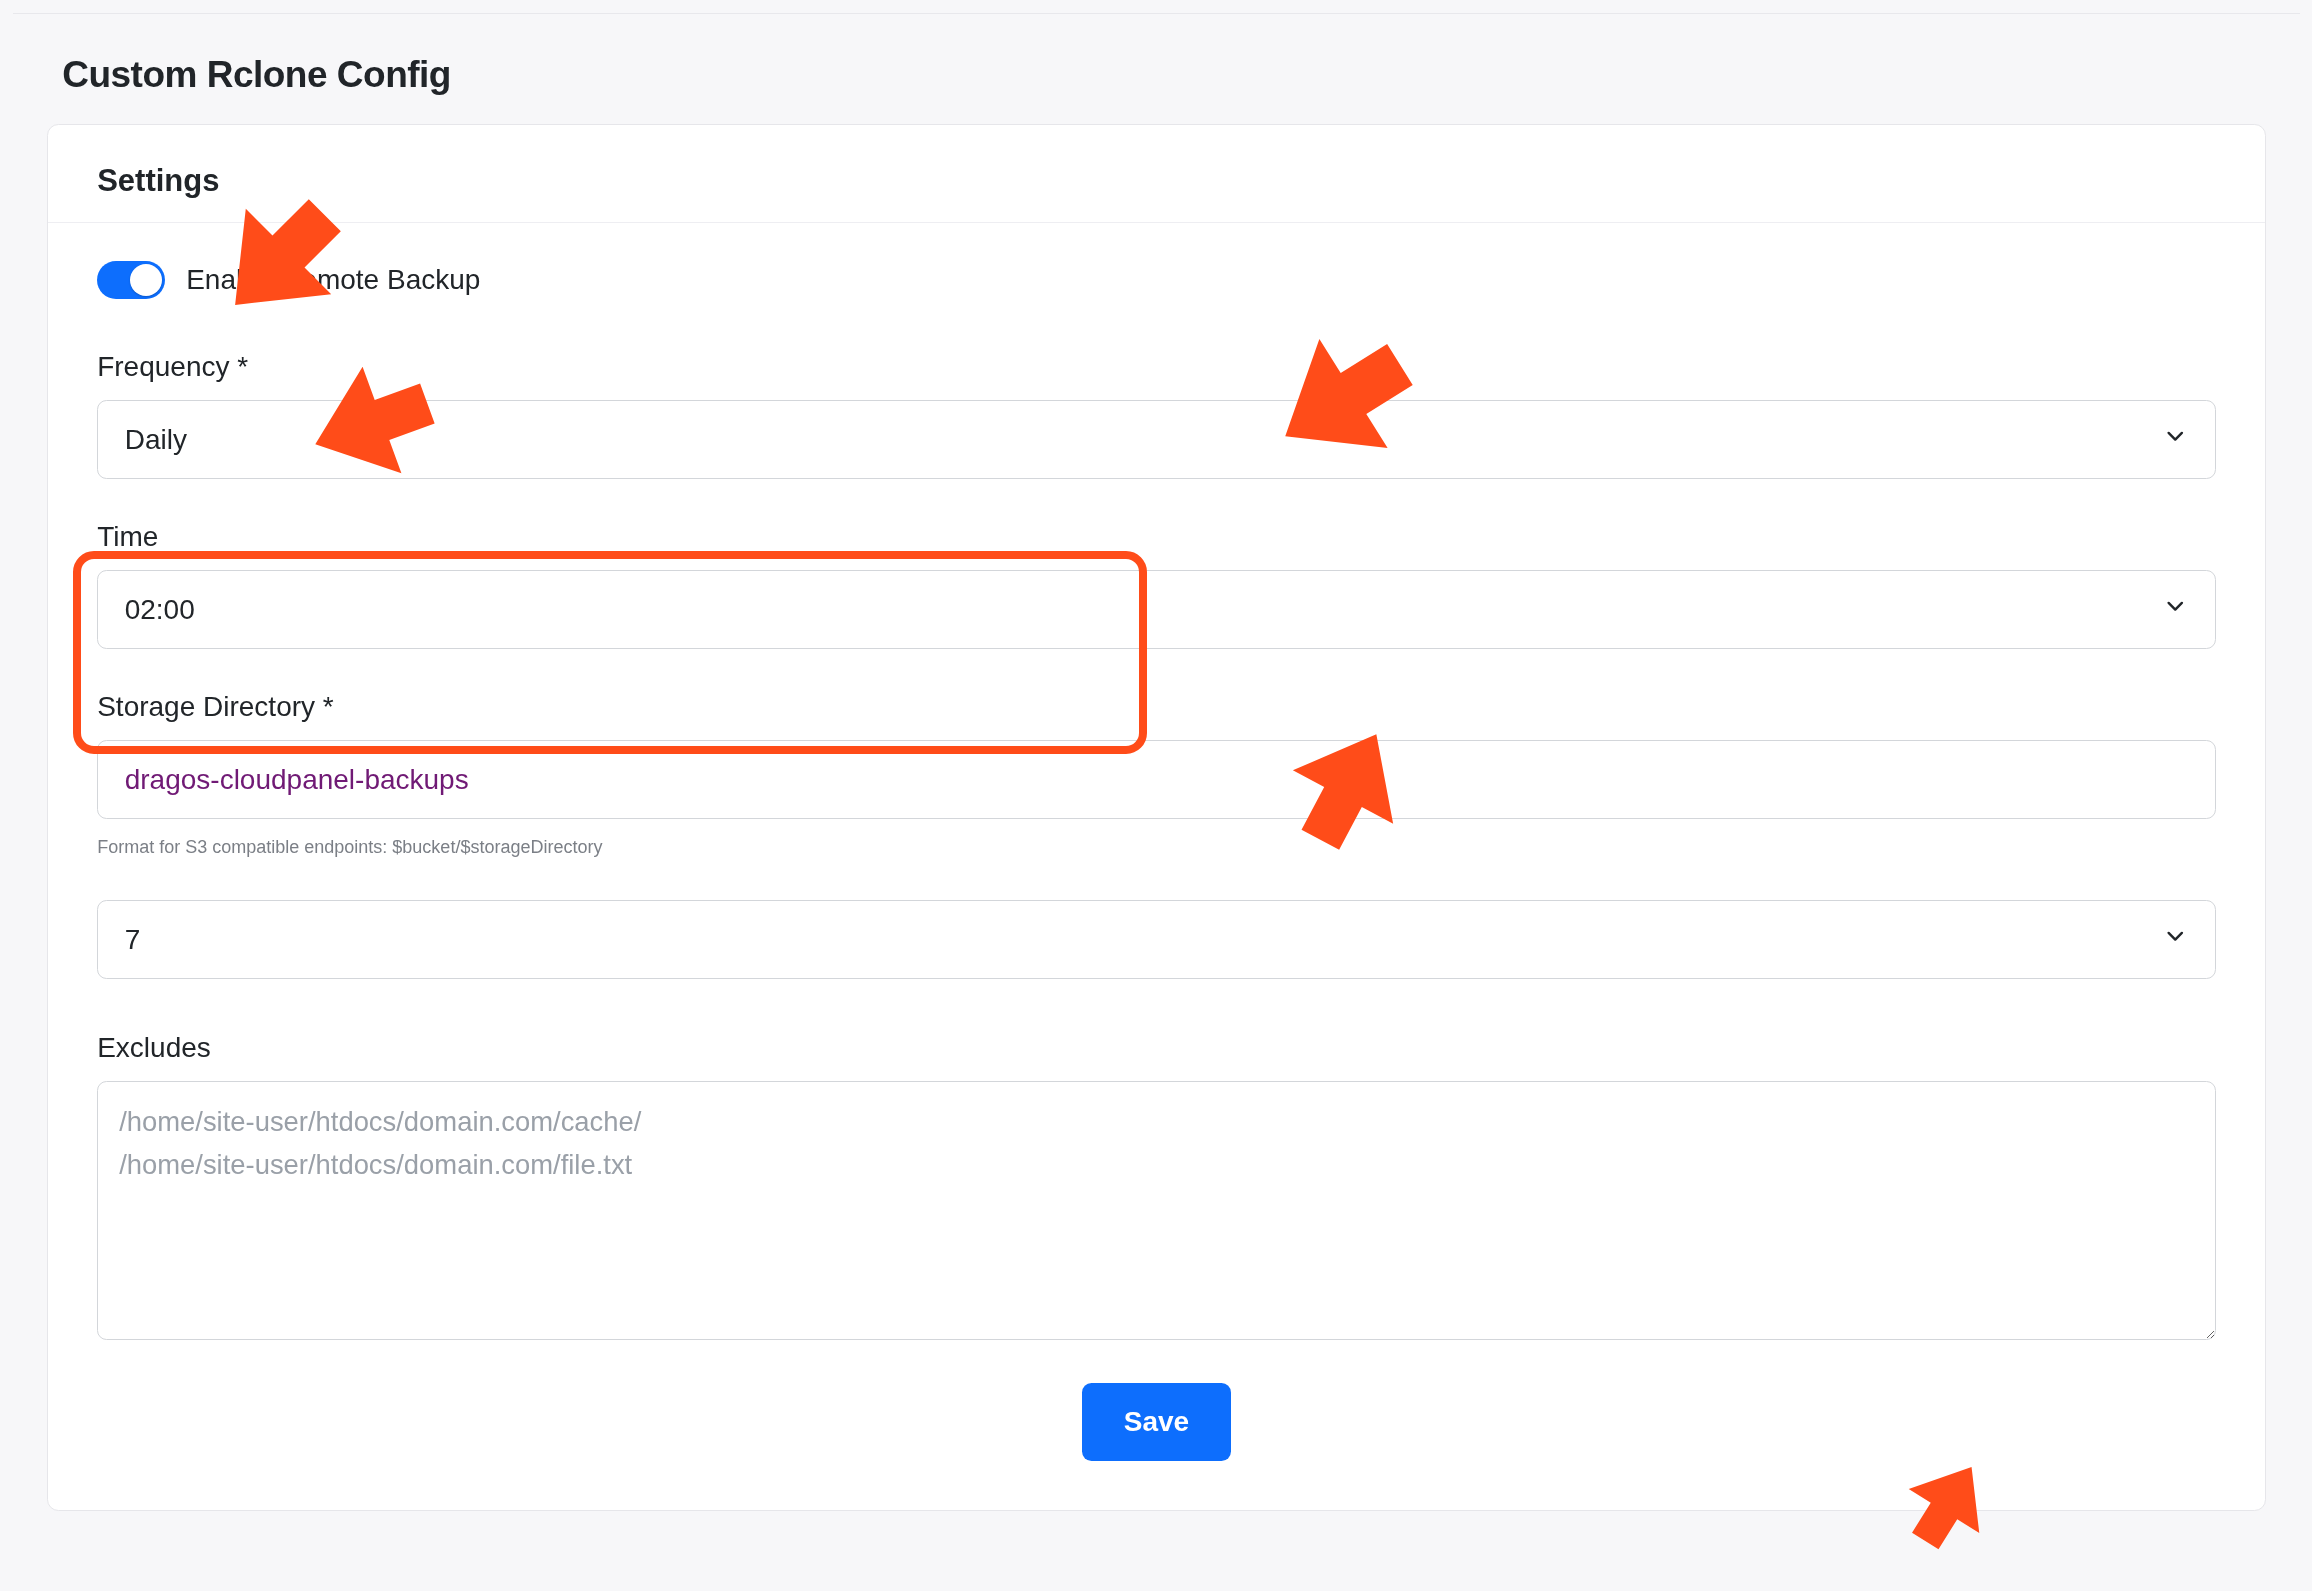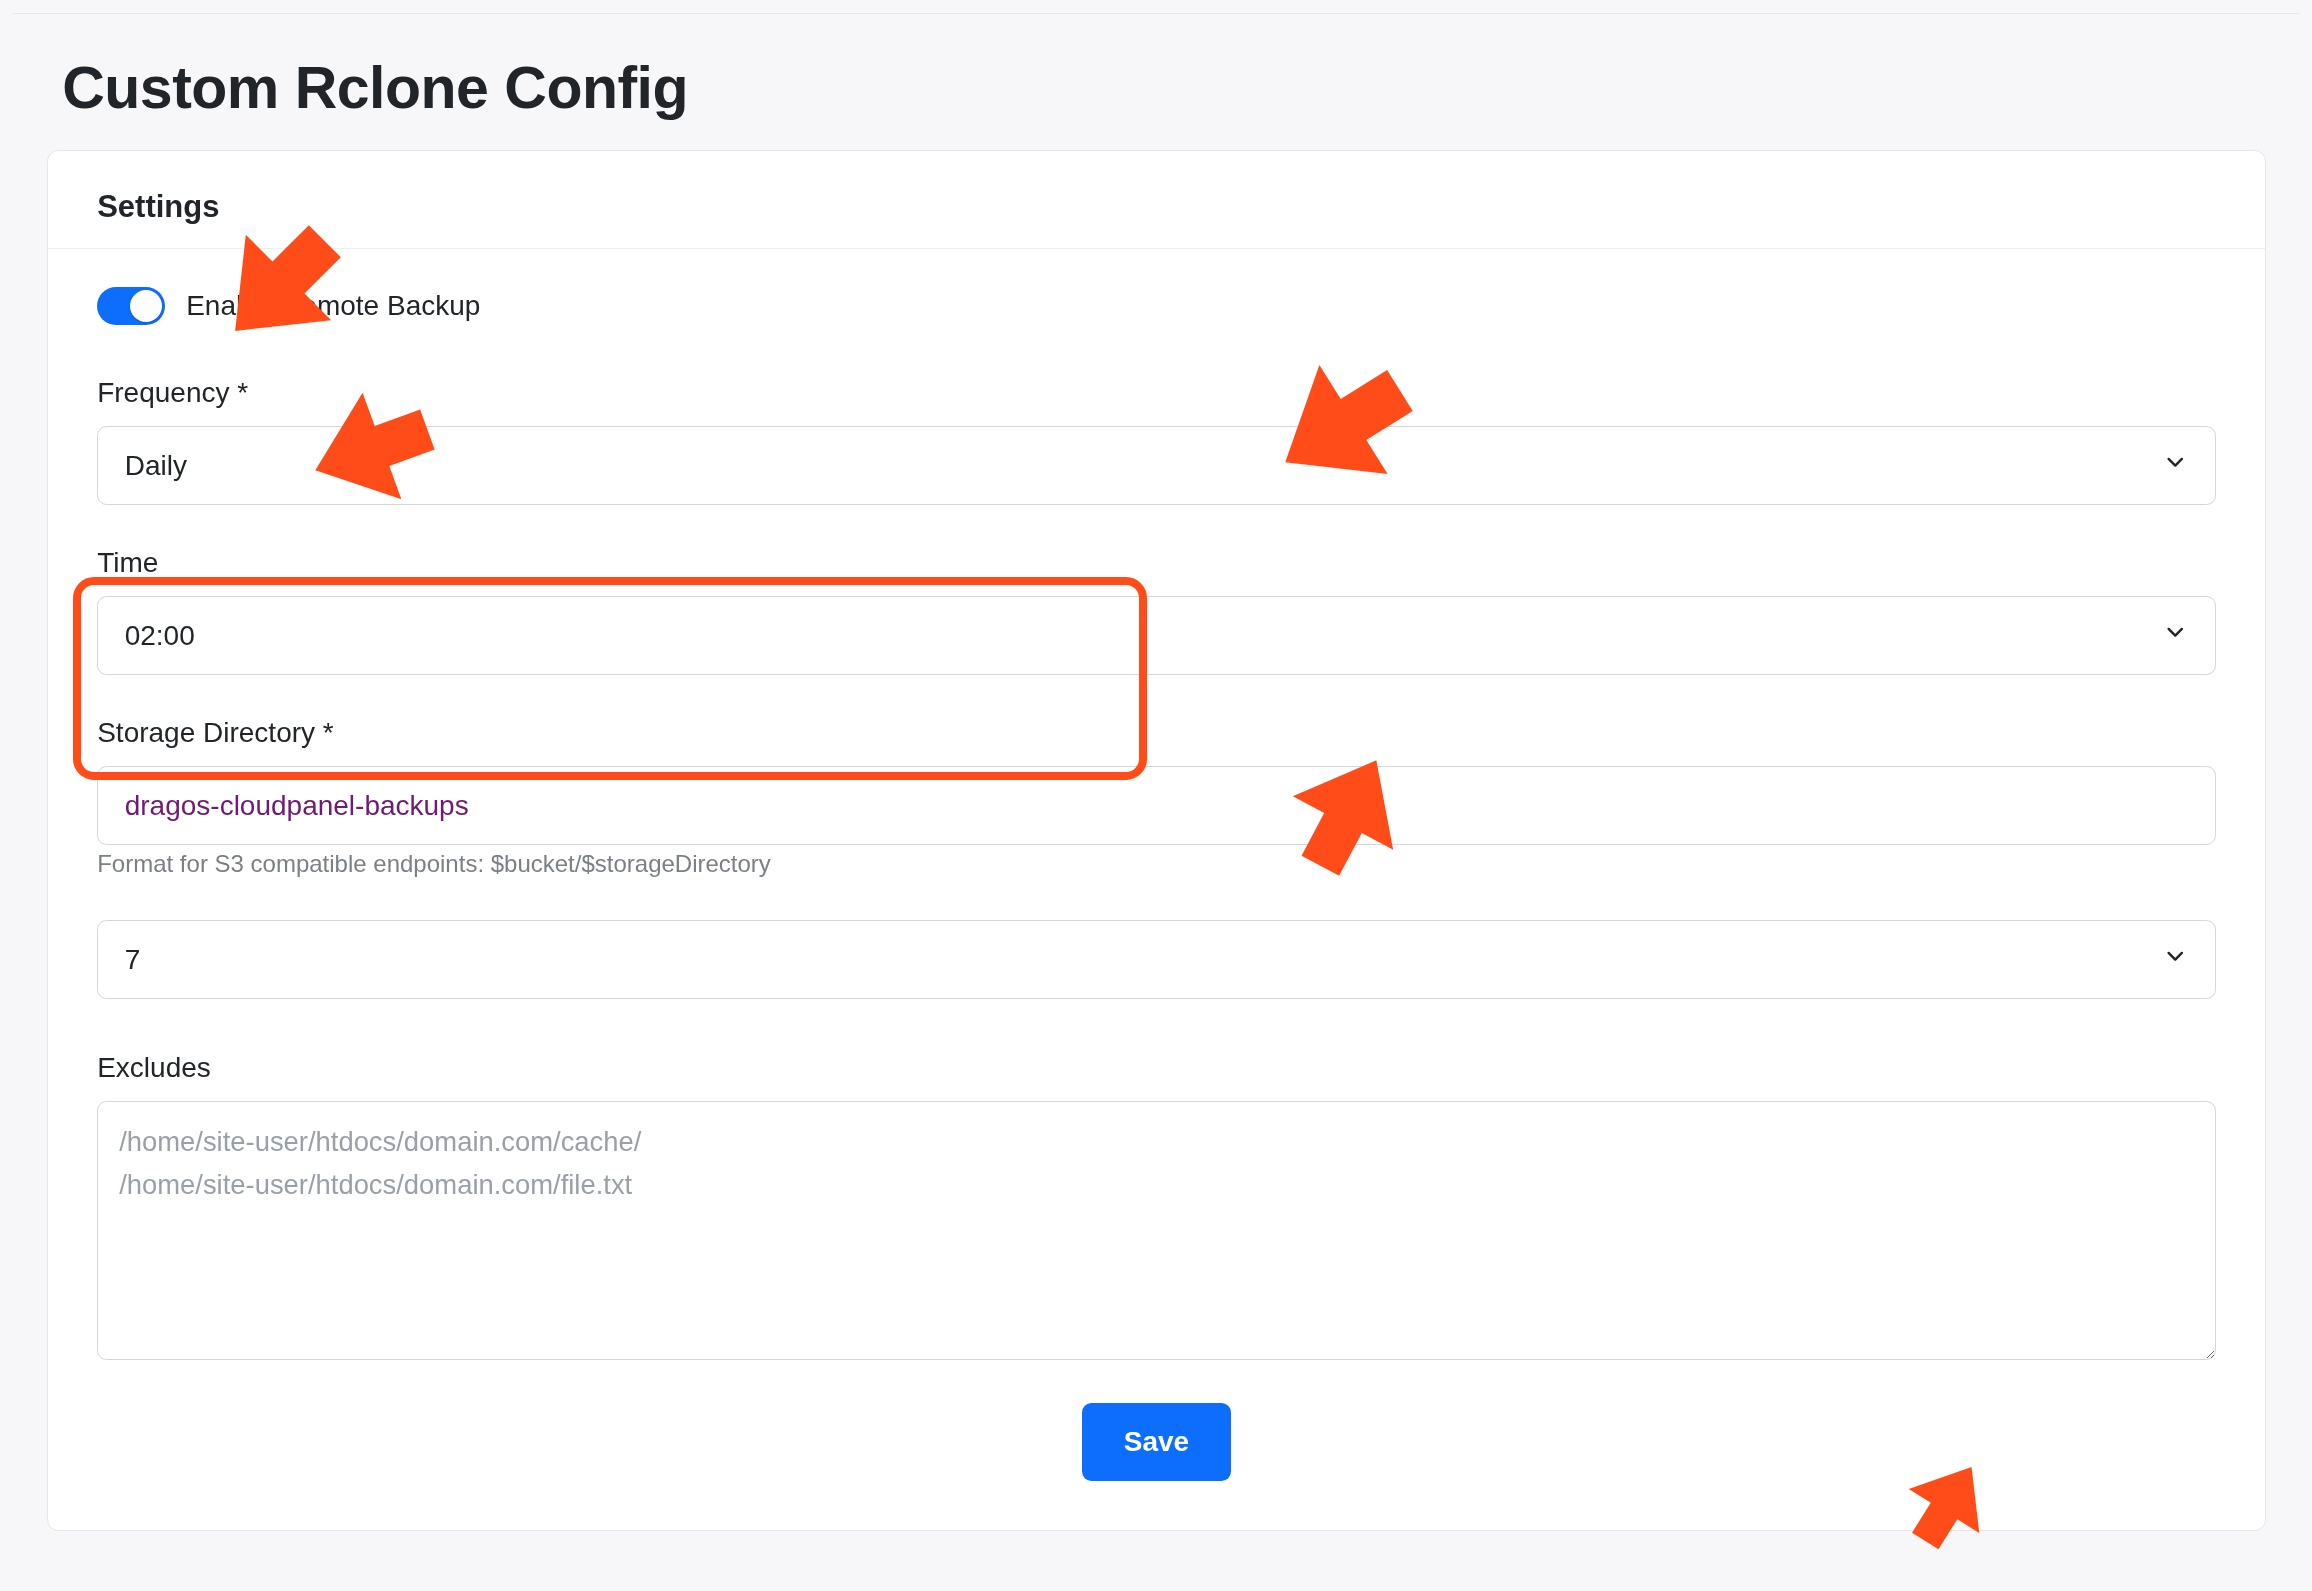--- a/index.html
+++ b/index.html
@@ -6,21 +6,21 @@
   html, body {
     width: 2313px;
     height: 1592px;
     background: #f7f7f9;
     font-family: -apple-system, BlinkMacSystemFont, "Segoe UI", Helvetica, Arial, sans-serif;
     color: #212529;
   }
   .page { padding: 13.2px 13.2px 0 13.2px; }
   .top-line { border-top: 0.9px solid #e8e8ec; }
   .title-wrap { padding: 40px 49px 28px 49px; }
-  h1.title { font-size: 59px; font-weight: 800; letter-spacing: -0.5px; }
+  h1.title { font-size: 37px; font-weight: 800; letter-spacing: -0.5px; }
   .card {
     margin: 0 34px;
     background: #fff;
     border: 0.9px solid #e6e6ea;
     border-radius: 11.4px;
     position: relative;
   }
   .card-header {
     padding: 38px 49px 23px 49px;
     border-bottom: 0.9px solid #eeeef2;
@@ -57,21 +57,21 @@
     color: #212529;
     display: flex; align-items: center; justify-content: space-between;
     cursor: pointer;
   }
   .control input[type="text"] {
     border: none; outline: none; width: 100%; font-size: 28px; color: #701a75;
     background: transparent;
   }
   .chev { flex: 0 0 auto; }
   .chev svg { width: 26.5px; height: 26.5px; }
-  .hint { font-size: 24px; color: #7b7f86; margin-top: 5px; }
+  .hint { font-size: 18px; color: #7b7f86; margin-top: 18px; }
   .excludes-wrap { margin-top: 53px; }
   .textarea {
     width: 100%;
     height: 259px;
     border: 0.9px solid #d3d6da;
     border-radius: 9.5px;
     padding: 19px 21px;
     font-size: 27.4px;
     color: #212529;
     resize: both;

